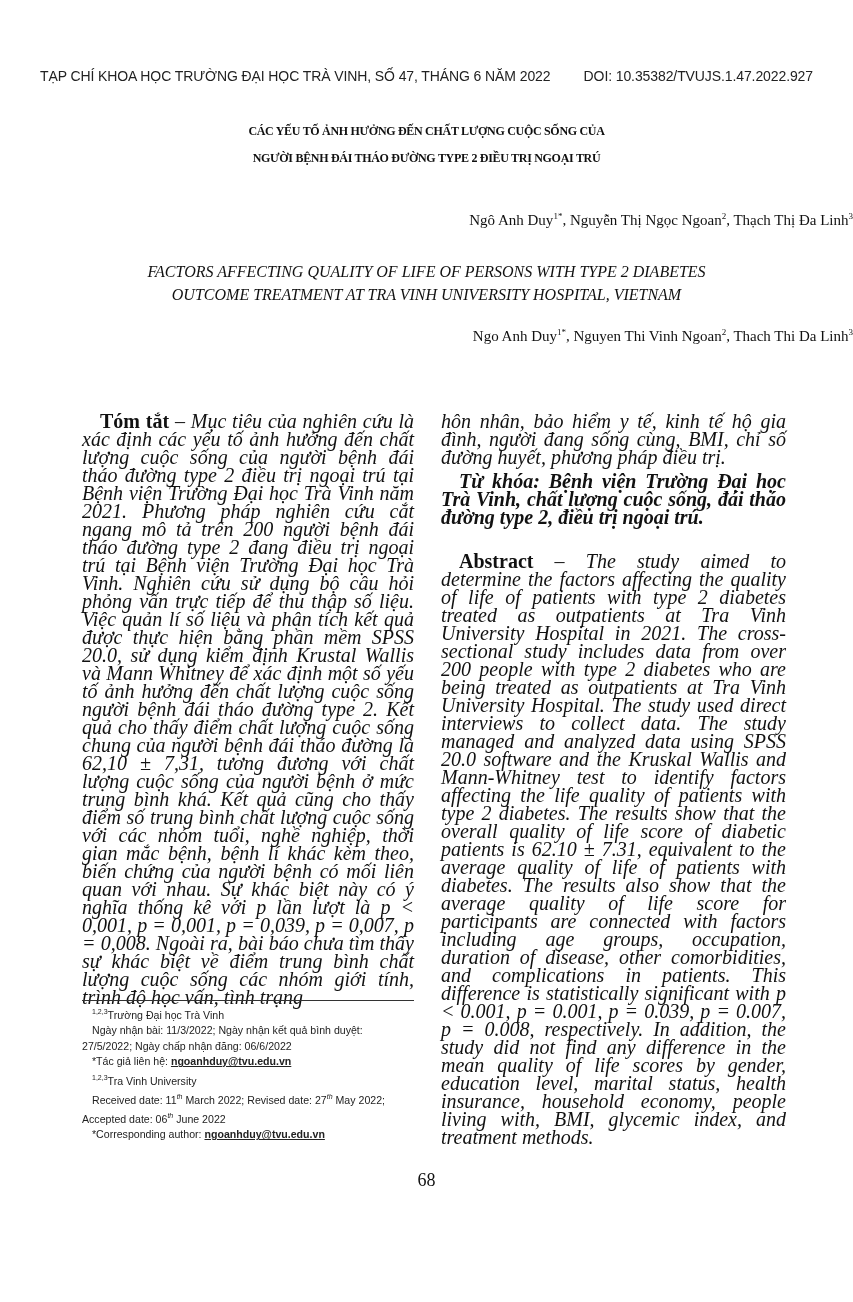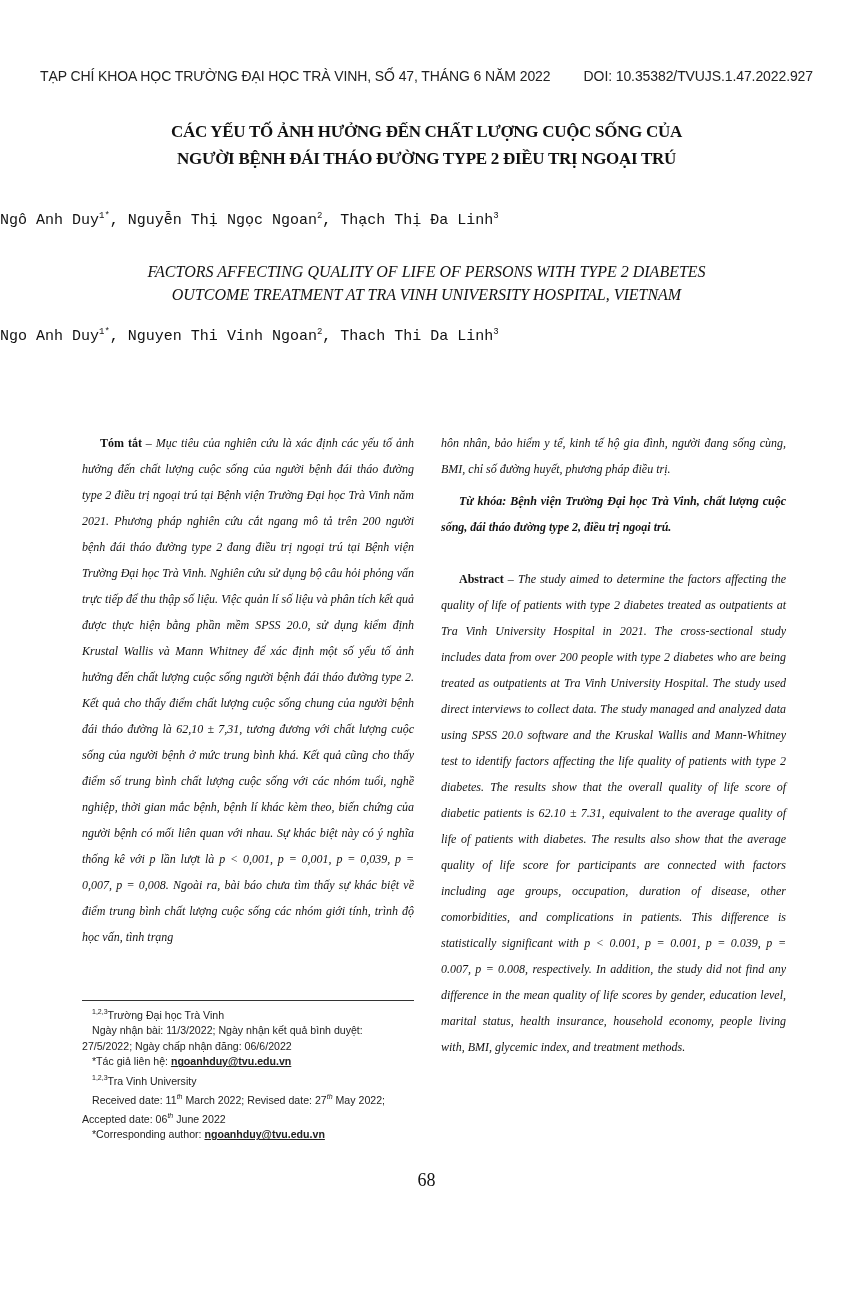--- a/index.html
+++ b/index.html
@@ -1,26 +1,26 @@
 <!DOCTYPE html>
 <html><head>
 <meta charset="utf-8">
 <style>
   html, body { margin: 0; padding: 0; background: #ffffff; }
   body { width: 853px; height: 1302px; position: relative; overflow: hidden; color: #111; font-family: "Liberation Serif", serif; }
   .running-head { position: absolute; top: 68px; left: 40px; right: 40px; height: 14px; font-family: "Liberation Sans", sans-serif; font-size: 14px; color: #222; letter-spacing: -0.1px; }
   .running-head .left { position: absolute; left: 0; top: 0; }
   .running-head .right { position: absolute; right: 0; top: 0; }
-  .vn-title { position: absolute; top: 118px; left: 60px; right: 60px; text-align: center; font-weight: bold; font-size: 17px; line-height: 27px; letter-spacing: -0.3px; }
-  .authors { position: absolute; left: 0; right: 0; text-align: left; font-size: 15px; font-family: Liberation Mono, monospace; }
+  .vn-title { position: absolute; top: 118px; left: 60px; right: 60px; text-align: center; font-weight: bold; font-size: 12px; line-height: 27px; letter-spacing: -0.3px; }
+  .authors { position: absolute; left: 0; right: 0; text-align: right; font-size: 15px; }
   .authors sup { font-size: 9px; }
   .authors-vn { top: 211px; }
   .en-title { position: absolute; top: 260px; left: 40px; right: 40px; text-align: center; font-style: italic; font-size: 16px; line-height: 23px; }
   .authors-en { top: 327px; }
-  .col { position: absolute; font-size: 12px; line-height: 26px; text-align: justify; margin-top: 18px; }
+  .col { position: absolute; font-size: 20px; line-height: 18px; text-align: justify; }
   .col-left { left: 82px; width: 332px; top: 412px; }
   .col-right { left: 441px; width: 345px; top: 412px; }
   .para { margin: 0; text-indent: 18px; }
   .para .lead { font-weight: bold; font-style: normal; }
   .it { font-style: italic; }
   .keywords { margin-top: 6px; text-indent: 18px; font-weight: bold; font-style: italic; }
   .abstract { margin-top: 26px; }
   .no-indent { text-indent: 0; }
   .foot-rule { position: absolute; top: 1000px; left: 82px; width: 332px; height: 0; border-top: 1px solid #333; }
   .footnotes { position: absolute; top: 1004px; left: 82px; width: 332px; font-family: "Liberation Sans", sans-serif; font-size: 10.6px; line-height: 15.6px; color: #222; }

